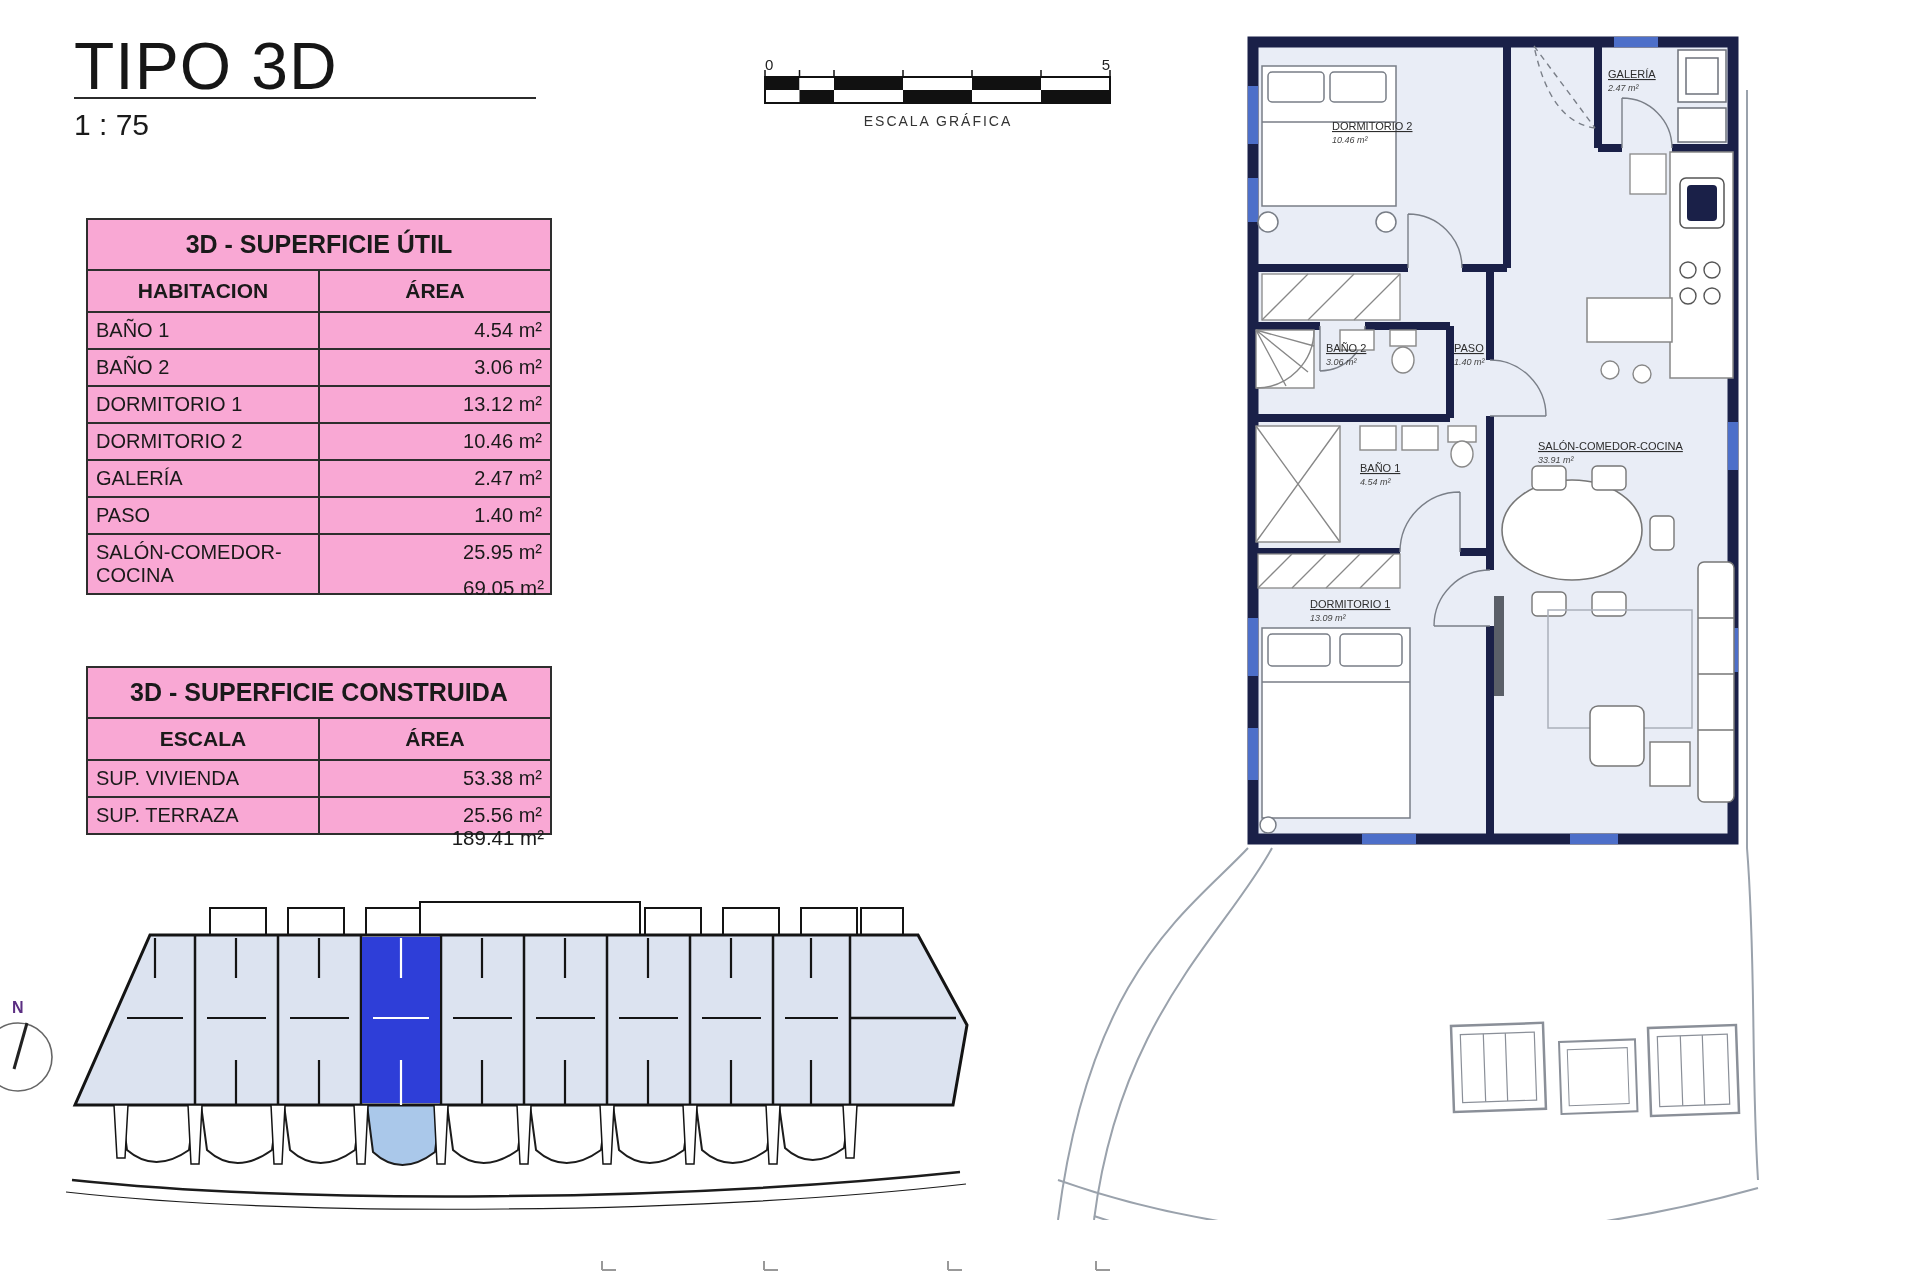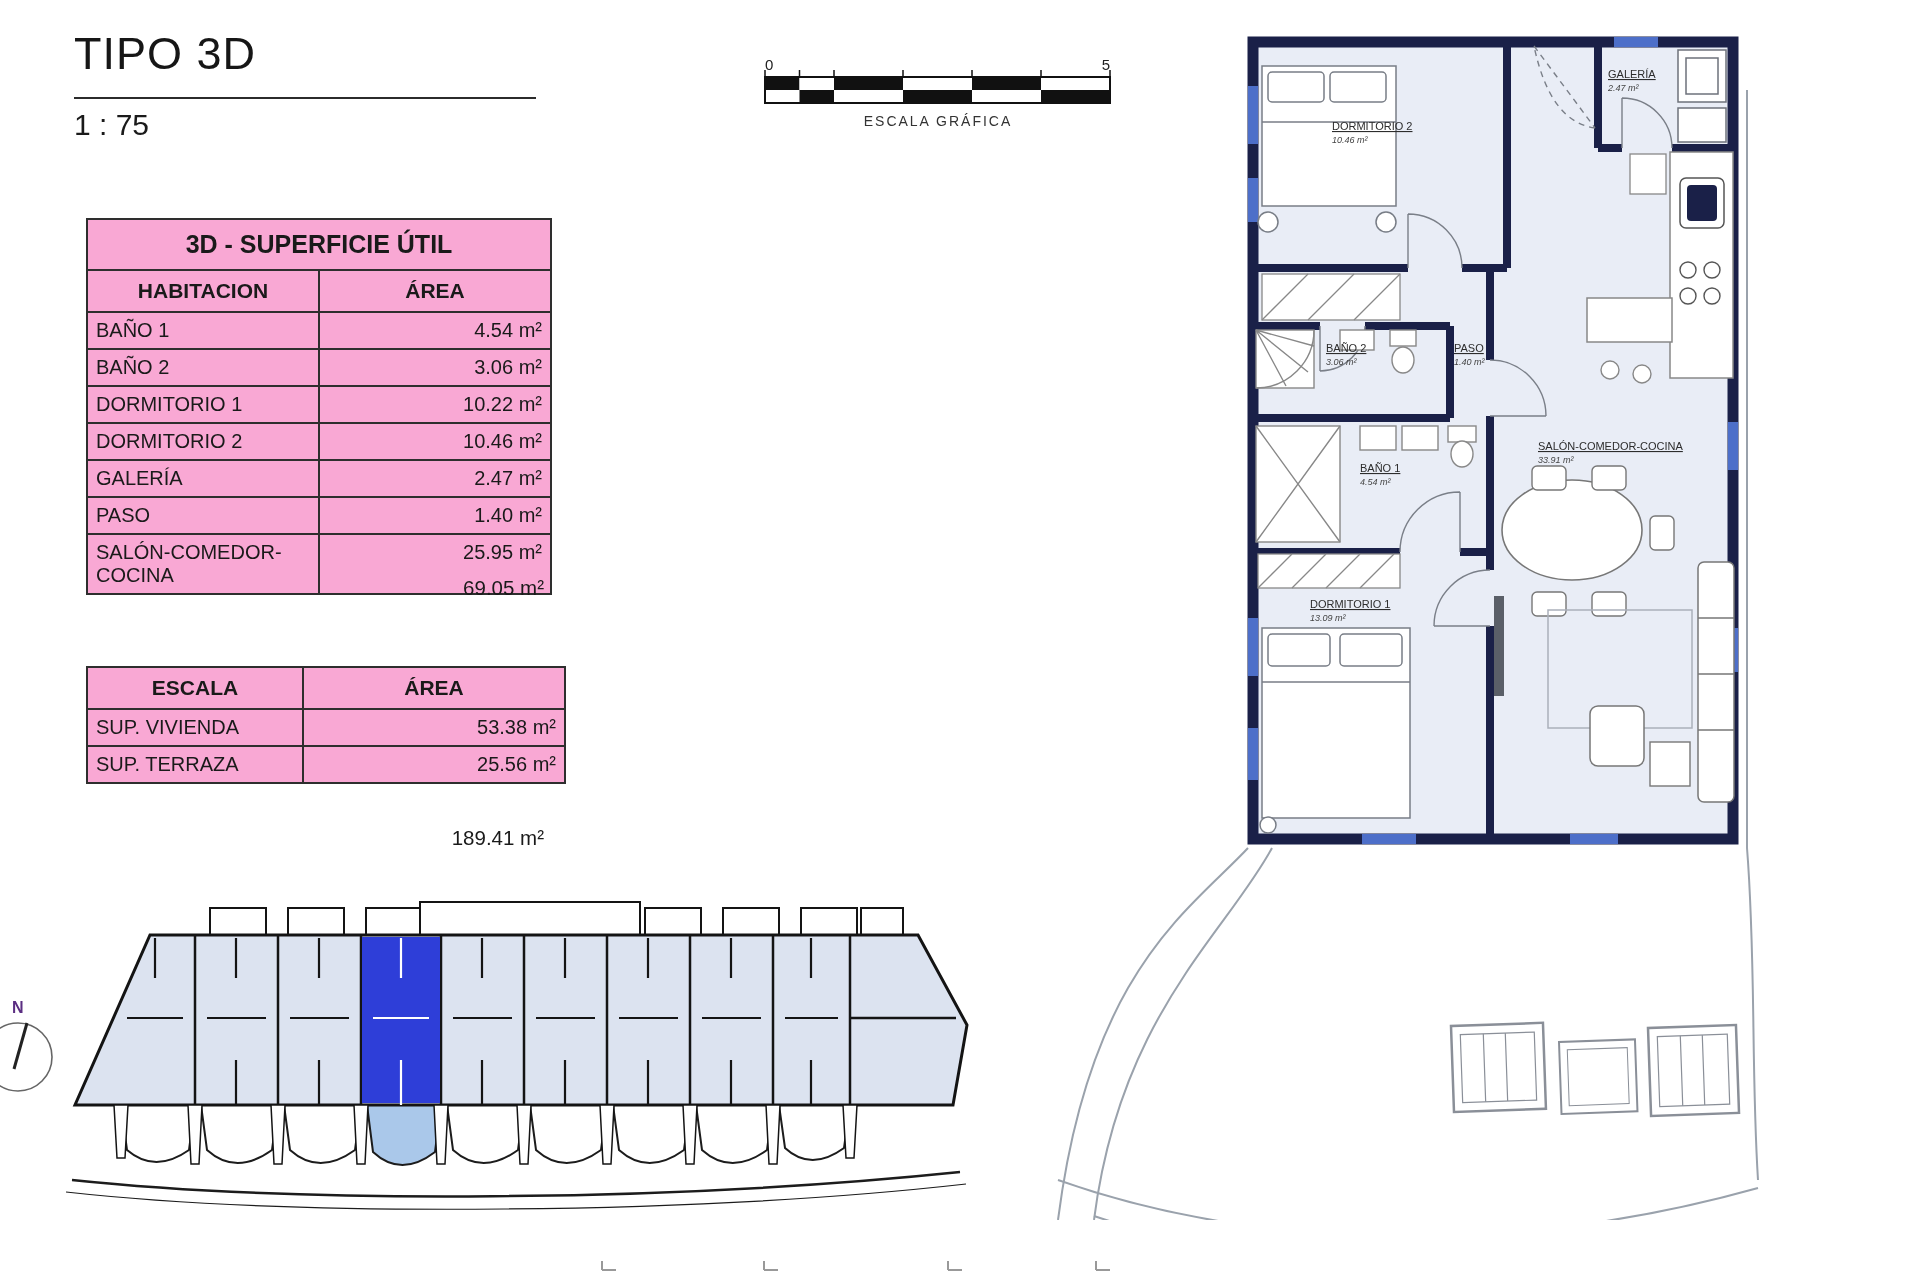--- a/index.html
+++ b/index.html
@@ -1,20 +1,20 @@
 <!DOCTYPE html>
 <html><head>
 <meta charset="utf-8">
 <style>
   html,body{margin:0;padding:0;background:#fff;}
   body{width:1920px;height:1280px;position:relative;overflow:hidden;
        font-family:"Liberation Sans",sans-serif;color:#1a1a1a;}
   .abs{position:absolute;}
   
-  .title{left:74px;top:28px;font-size:45px;letter-spacing:1px;color:#161616;}
+  .title{left:74px;top:28px;font-size:66px;letter-spacing:1px;color:#161616;}
   .title-rule{left:74px;top:97px;width:462px;height:2px;background:#2b2b2b;}
   .ratio{left:74px;top:108px;font-size:30px;}
   
   table.tbl{border-collapse:collapse;table-layout:fixed;background:#f9a8d4;}
   .tbl th,.tbl td{border:2px solid #2e2e2e;overflow:hidden;}
   .tbl .t{font-size:25px;font-weight:bold;padding:10px 4px;text-align:center;}
   .tbl .h{font-size:21px;font-weight:bold;padding:8px 2px;text-align:center;margin-top:44px;}
   .tbl td{font-size:20px;padding:6px 8px;}
   .tbl td.room{text-align:left;}
   .tbl td.area{text-align:right;}
@@ -64,21 +64,21 @@
   <tr>
         <td class="room">BAÑO 1</td>
         <td class="area">4.54 m²</td>
       </tr>
   <tr>
         <td class="room">BAÑO 2</td>
         <td class="area">3.06 m²</td>
       </tr>
   <tr>
         <td class="room">DORMITORIO 1</td>
-        <td class="area">10.22 m²</td>
+        <td class="area">13.12 m²</td>
       </tr>
   <tr>
         <td class="room">DORMITORIO 2</td>
         <td class="area">10.46 m²</td>
       </tr>
   <tr>
         <td class="room">GALERÍA</td>
         <td class="area">2.47 m²</td>
       </tr>
   <tr>
@@ -88,20 +88,23 @@
   <tr>
         <td class="room">SALÓN-COMEDOR-COCINA</td>
         <td class="area" style="vertical-align:top;">25.95 m²</td>
       </tr>
 </tbody>
   </table>
 <div class="abs total" style="left:86px;top:576px;width:458px;">69.05 m²</div>
 
 <table class="tbl abs" style="left:86px;top:666px;width:466px;">
   <tbody>
+      <tr>
+    <th class="t" colspan="2">3D - SUPERFICIE CONSTRUIDA</th>
+  </tr>
   <tr>
     <th class="h" style="width:210px;">ESCALA</th>
     <th class="h" style="width:256px;">ÁREA</th>
   </tr>
   <tr>
         <td class="room">SUP. VIVIENDA</td>
         <td class="area">53.38 m²</td>
       </tr>
   <tr>
         <td class="room">SUP. TERRAZA</td>

